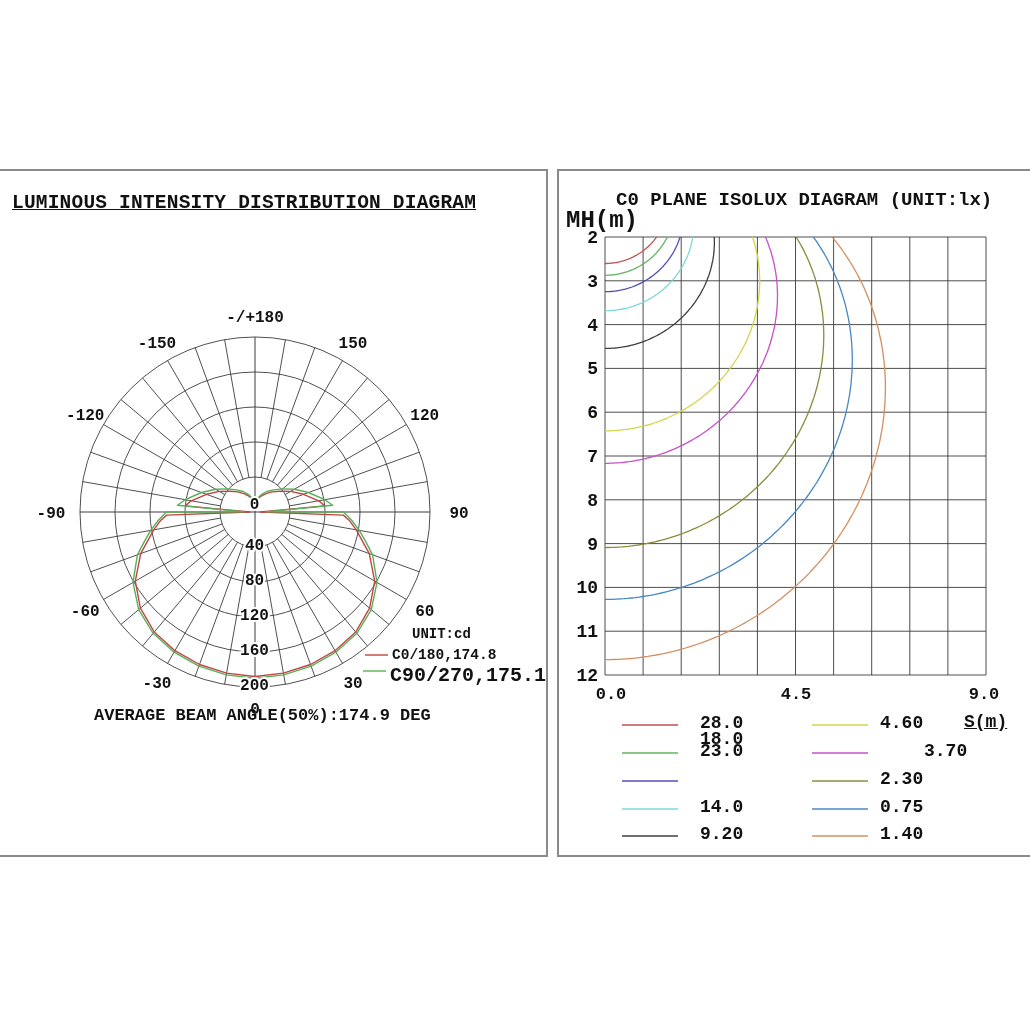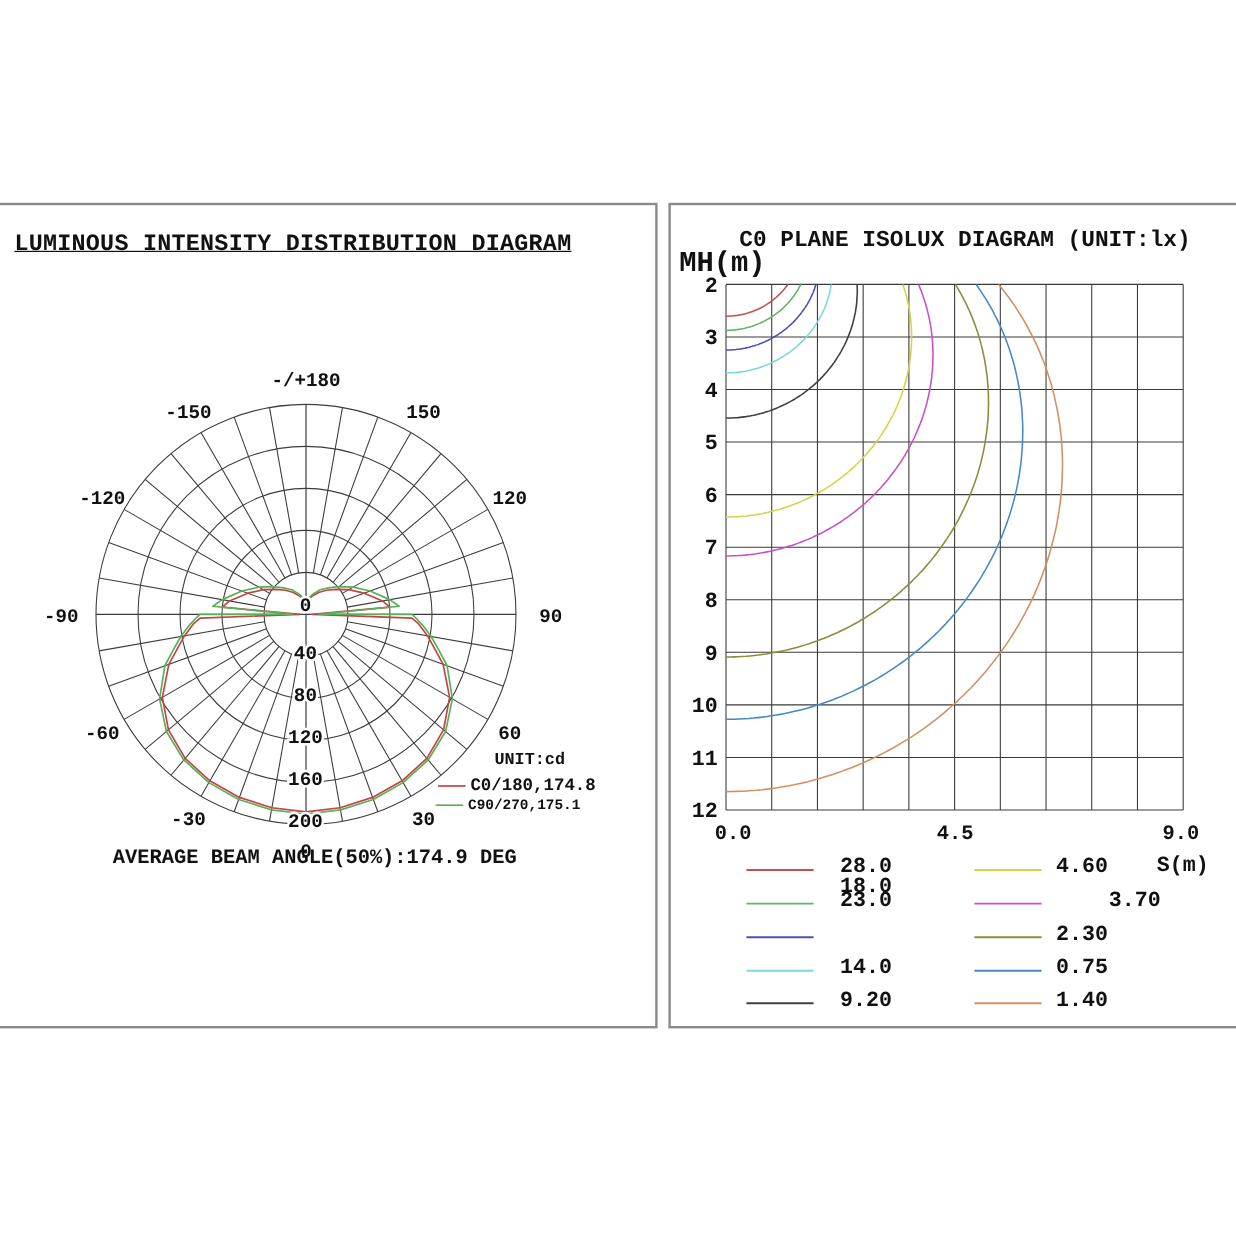--- a/index.html
+++ b/index.html
@@ -6,24 +6,24 @@
   #canvas{position:relative;width:1030px;height:1030px;background:#ffffff;overflow:hidden;
           font-family:"Liberation Mono",monospace;font-weight:bold;color:#111;}
   .panel{position:absolute;top:169px;height:688px;border:2px solid #8a8a8a;background:#fff;box-sizing:border-box;}
   #left-panel{left:-3px;width:551px;}
   #right-panel{left:557px;width:482px;}
   #chart-svg{position:absolute;left:0;top:0;width:1030px;height:1030px;}
   .t{position:absolute;white-space:pre;}
   #lp-title{left:12px;top:192px;font-size:19.5px;letter-spacing:0.2px;text-decoration:underline;}
   #rp-title{left:616px;top:189px;font-size:19px;text-align:right;}
   #mh-label{left:566px;top:207px;font-size:24px;}
-  #sm-label{left:964px;top:712px;font-size:18px;}
+  #sm-label{left:964px;top:712px;font-size:18px;text-decoration:underline;}
   #unit-cd{left:412px;top:626px;font-size:14px;text-align:center;}
   #pleg-0{left:392px;top:647px;font-size:14.5px;}
-  #pleg-1{left:390px;top:664px;font-size:12px;}
+  #pleg-1{left:390px;top:664px;font-size:20px;}
   #lp-footer{left:94px;top:706px;font-size:17px;}
   .rleg{font-size:18px;}
 </style>
 </head>
 <body>
 
 <div id="canvas">
   <div class="panel" id="left-panel"></div>
   <div class="panel" id="right-panel"></div>
 

